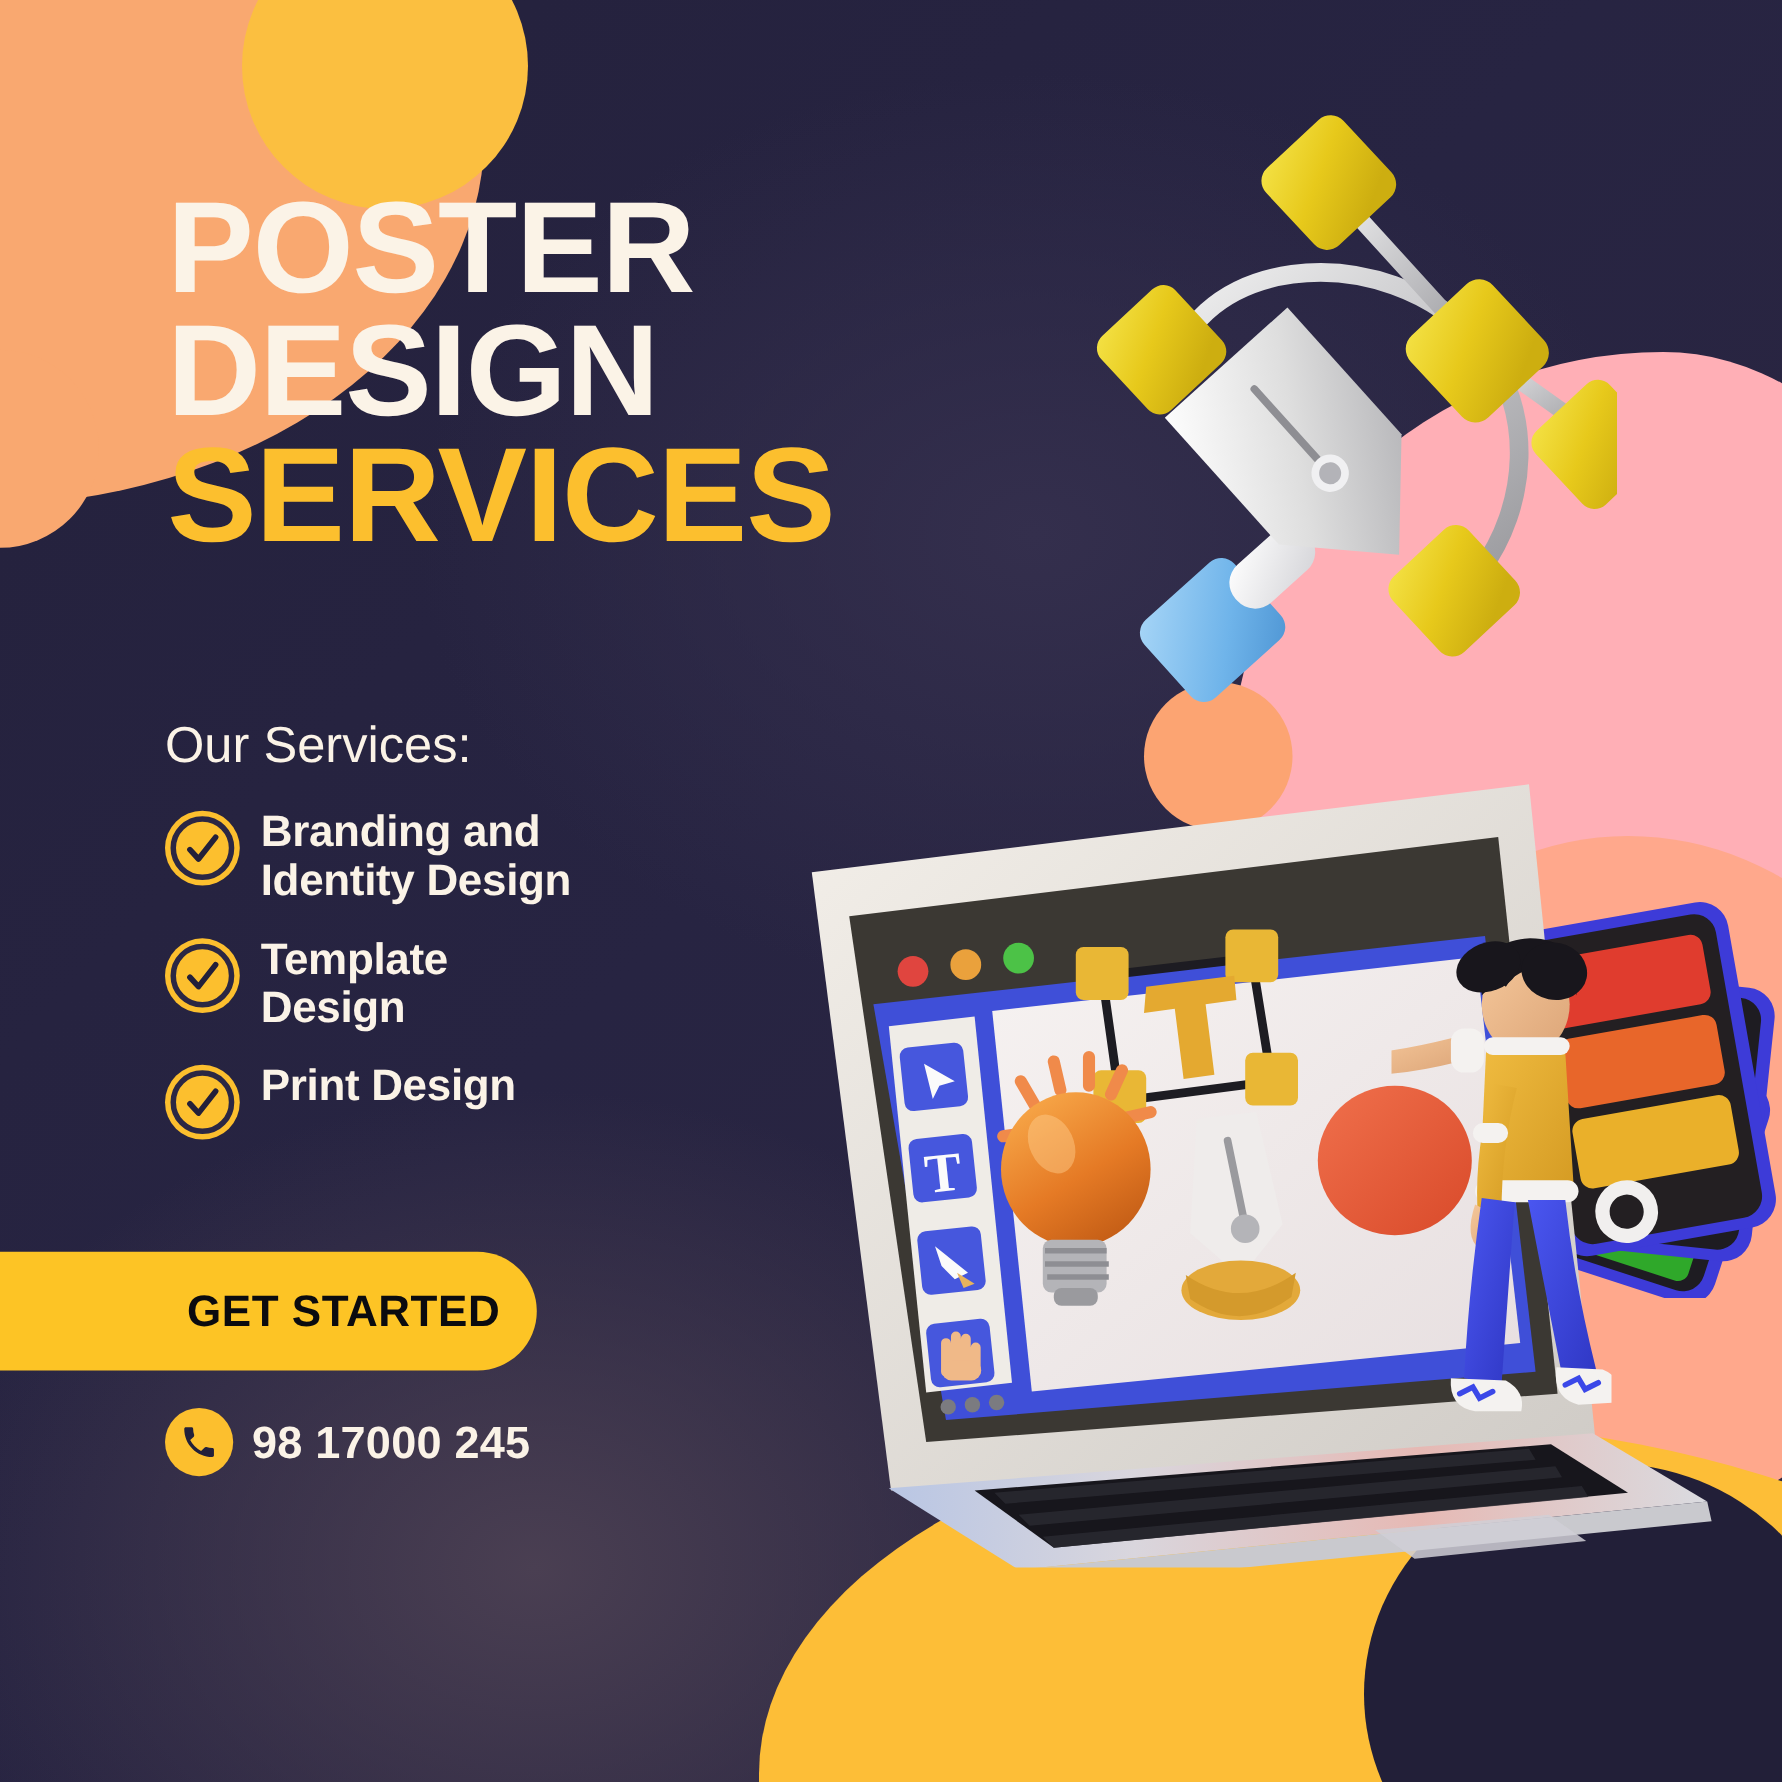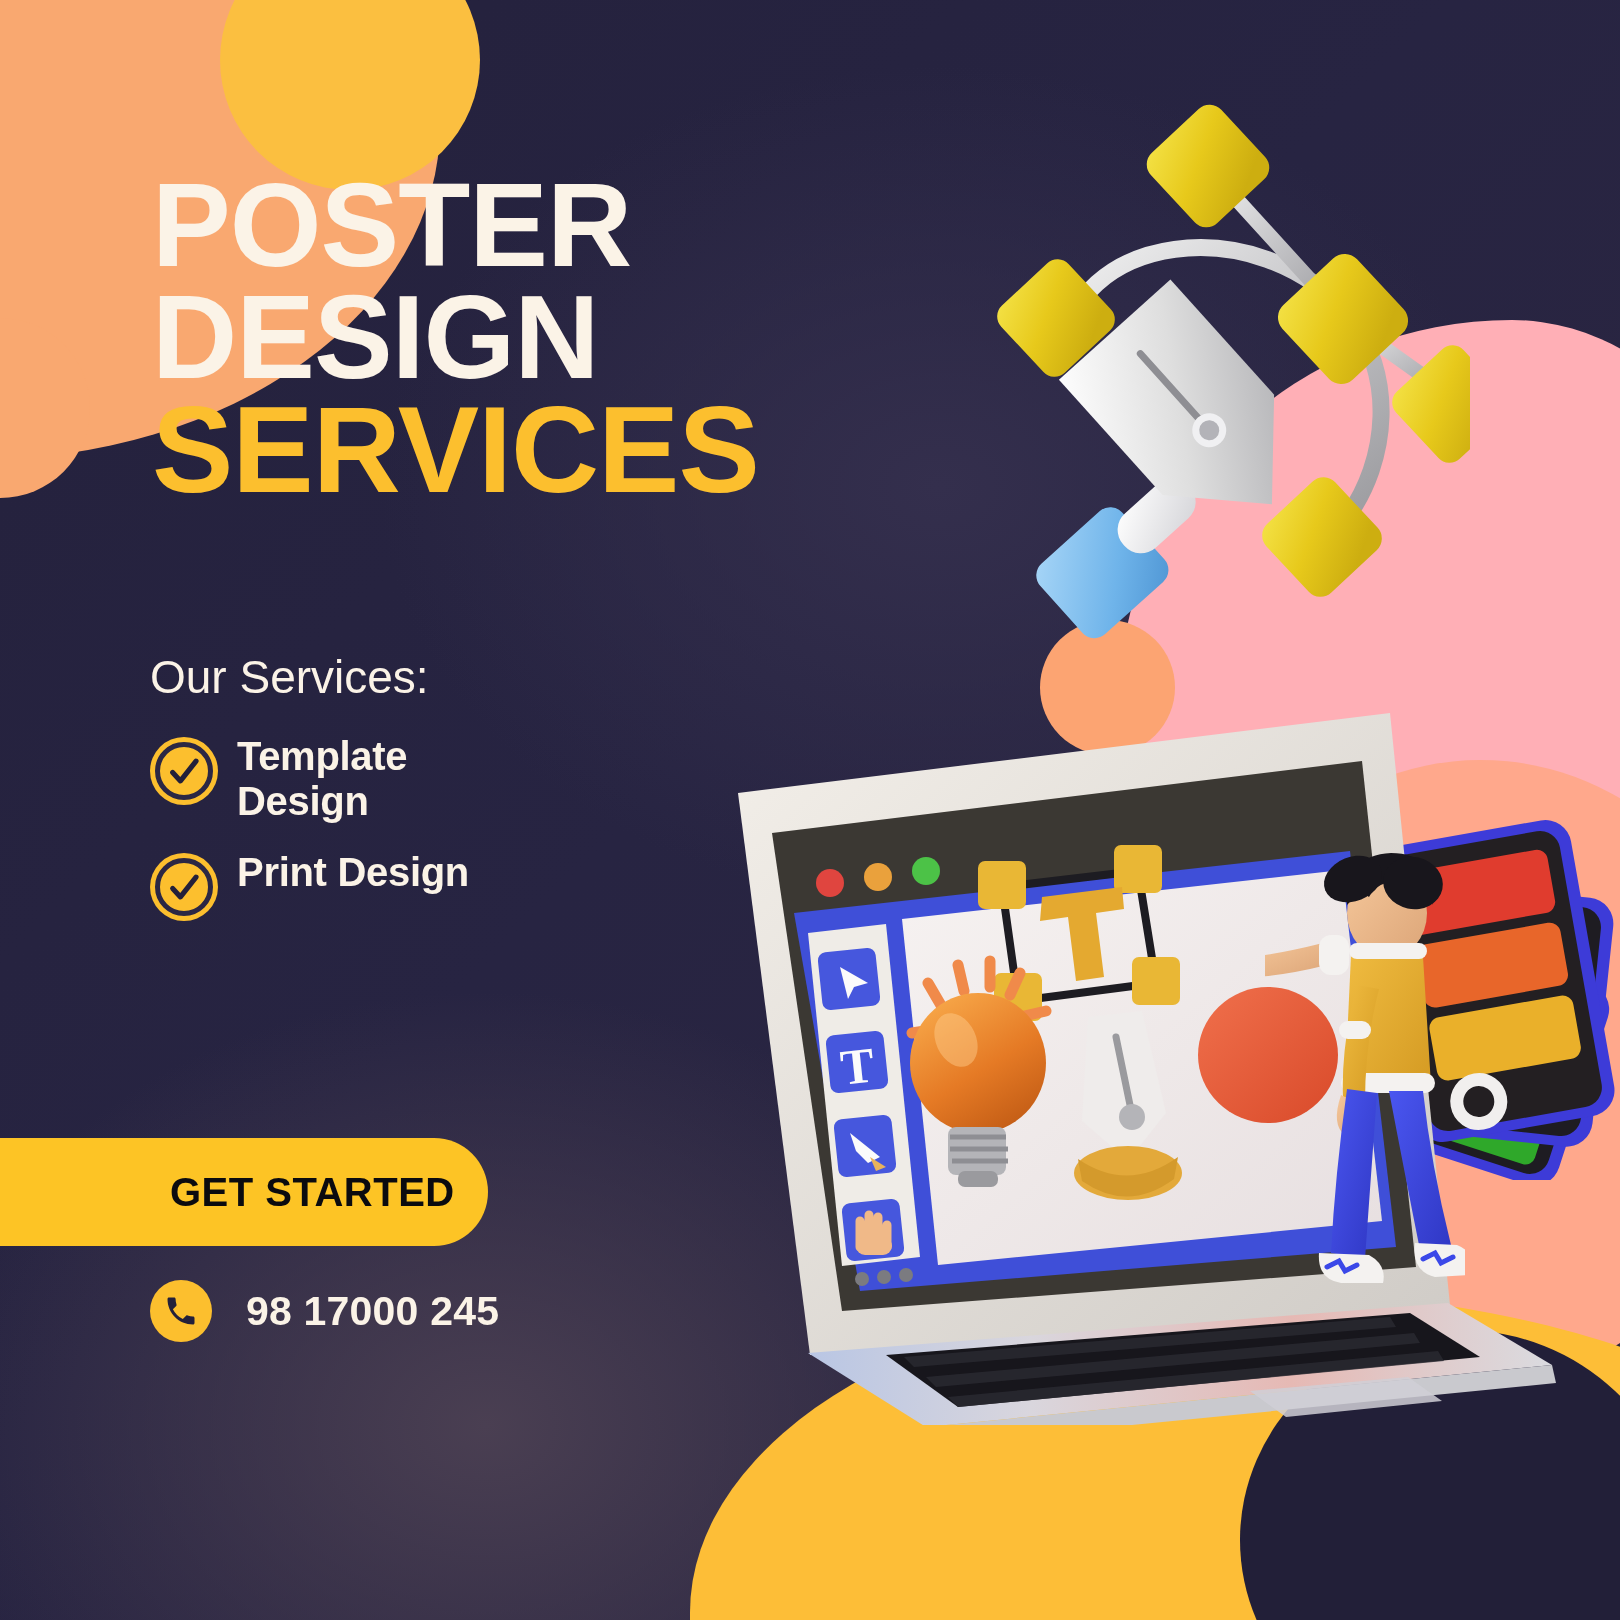--- a/index.html
+++ b/index.html
@@ -103,21 +103,21 @@
     display:flex; align-items:center;
   }
   #cta-label {
     margin-left:210px;
     font-size:40px; font-weight:700;
     color:#0b0b0f; letter-spacing:.5px;
   }
 
   
   #contact-block { position:absolute; left:150px; top:1280px; z-index:30; }
-  .contact-row { display:flex; align-items:center; gap:34px; margin-bottom:58px; }
+  .contact-row { display:flex; align-items:center; gap:17px; margin-bottom:58px; }
   .c-icon {
     flex:0 0 auto;
     width:62px; height:62px; border-radius:50%;
     background:#fcbf2e;
     display:flex; align-items:center; justify-content:center;
   }
   .c-icon svg { width:36px; height:36px; display:block; }
   .c-text { font-size:41px; font-weight:800; color:#fbf3e7; letter-spacing:.2px; }
 
   
@@ -389,20 +389,29 @@
 
   <div id="headline">
     <span class="hl-line">POSTER</span>
     <span class="hl-line">DESIGN</span>
     <span class="hl-line hl-accent">SERVICES</span>
   </div>
 
   <div id="services-block">
     <div id="services-label">Our Services:</div>
 
+    <div class="svc-row">
+      <span class="check-icon">
+        <svg viewBox="0 0 24 24">
+            <path d="M4 13 L 9.5 19 L 20.5 5" fill="none" stroke="#23203a" stroke-width="3.6" stroke-linecap="round" stroke-linejoin="round"></path>
+          </svg>
+      </span>
+      <span class="svc-text">Branding and
+Identity Design</span>
+    </div>
 
     <div class="svc-row">
       <span class="check-icon">
         <svg viewBox="0 0 24 24">
             <path d="M4 13 L 9.5 19 L 20.5 5" fill="none" stroke="#23203a" stroke-width="3.6" stroke-linecap="round" stroke-linejoin="round"></path>
           </svg>
       </span>
       <span class="svc-text">Template
 Design</span>
     </div>

